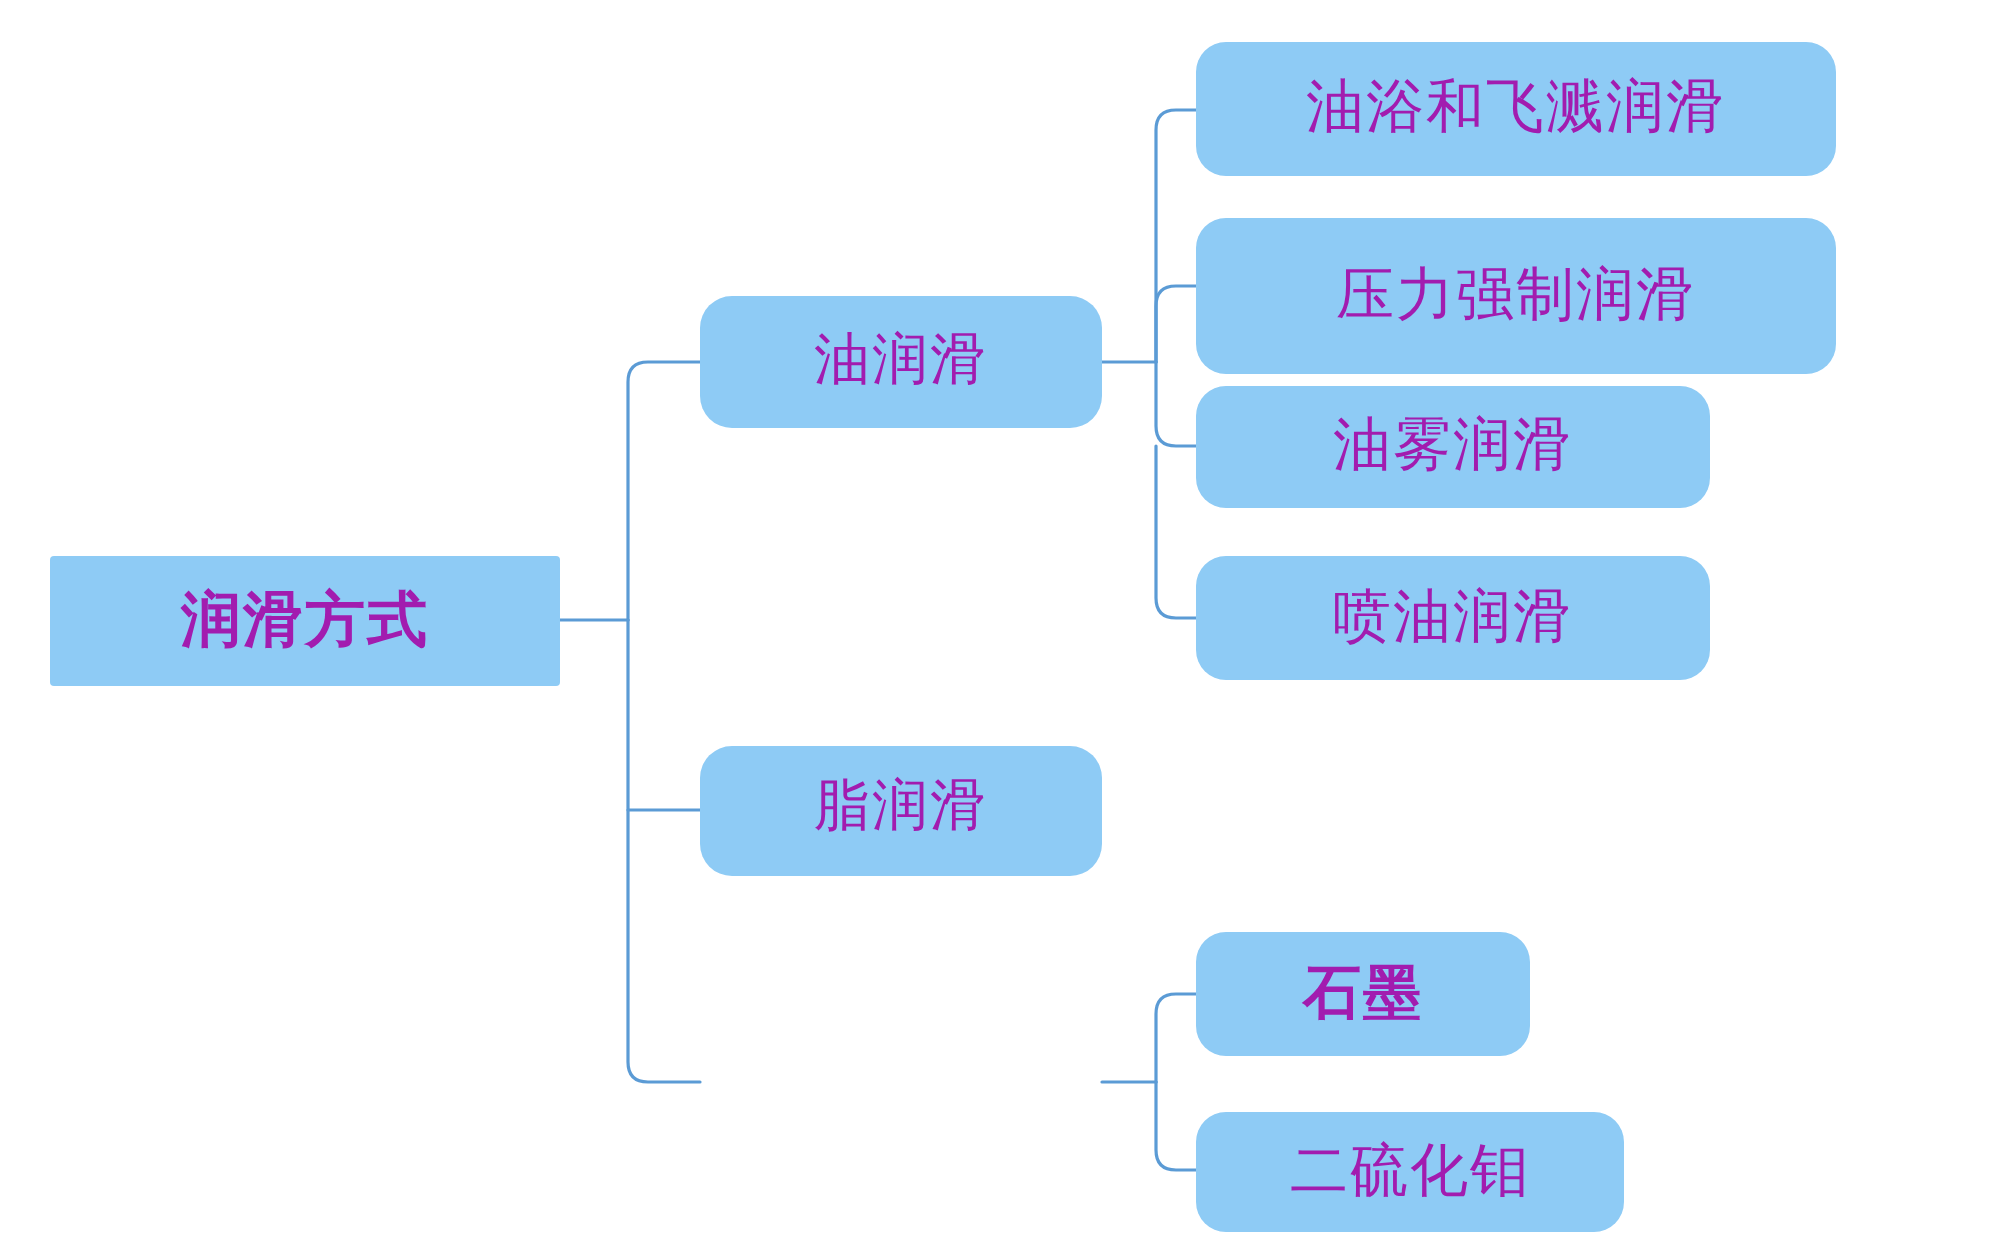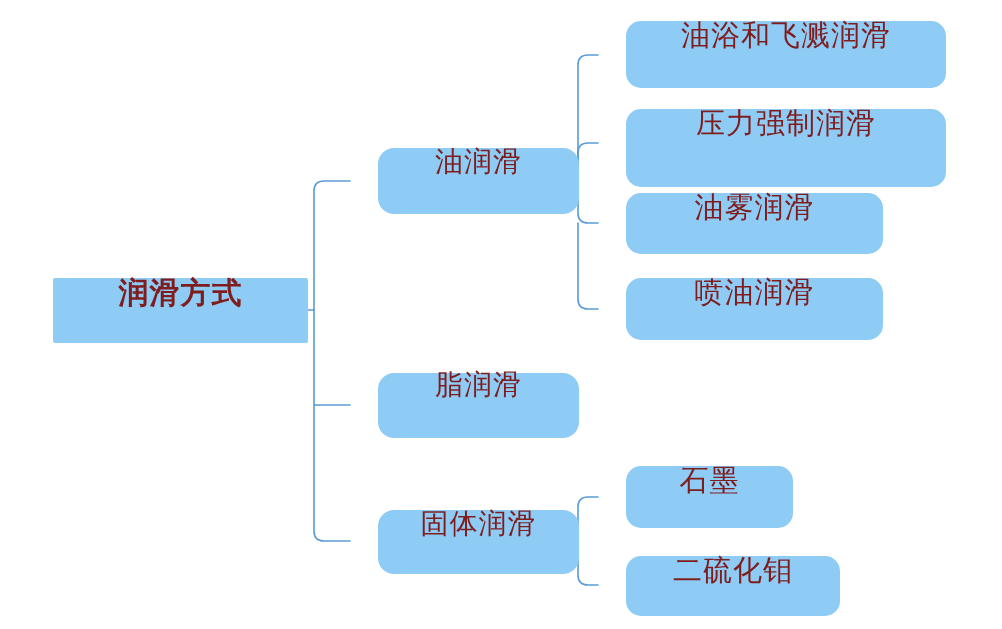--- a/index.html
+++ b/index.html
@@ -13,28 +13,27 @@
     height: 629px;
     background: #ffffff;
     overflow: hidden;
     font-family: "Liberation Sans", "DejaVu Sans", sans-serif;
   }
   .node {
     position: absolute;
     box-sizing: border-box;
     background: #8ecbf5;
     border-radius: 16px;
-    color: #7f1d1d;
+    color: #a21caf;
     display: flex;
-    align-items: flex-start;
+    align-items: center;
     justify-content: center;
     white-space: nowrap;
     letter-spacing: 1px;
     line-height: 1;
-    margin-left: 28px;
   }
   .node.root {
     font-size: 30px;
     font-weight: bold;
     border-radius: 2px;
   }
   .node.lvl2 {
     font-size: 28px;
     font-weight: normal;
     border-radius: 16px;
@@ -89,41 +88,38 @@
   </div>
 
   <div class="node lvl2" style="left:350px; top:148px; width:201px; height:66px;font-family:Liberation Serif, serif;">
     <span>油润滑</span>
   </div>
 
   <div class="node lvl2" style="left:350px; top:373px; width:201px; height:65px;font-family:Liberation Mono, monospace;">
     <span>脂润滑</span>
   </div>
 
-  <div class="node lvl2" style="left:350px; top:510px; width:201px; height:64px;">
-    <span>固体润滑</span>
-  </div>
 
   <div class="node lvl3" style="left:598px; top:21px; width:320px; height:67px;">
     <span>油浴和飞溅润滑</span>
   </div>
 
   <div class="node lvl3" style="left:598px; top:109px; width:320px; height:78px;">
     <span>压力强制润滑</span>
   </div>
 
   <div class="node lvl3" style="left:598px; top:193px; width:257px; height:61px;">
     <span>油雾润滑</span>
   </div>
 
   <div class="node lvl3" style="left:598px; top:278px; width:257px; height:62px;">
     <span>喷油润滑</span>
   </div>
 
-  <div class="node lvl3" style="left:598px; top:466px; width:167px; height:62px;">
+  <div class="node lvl3" style="left:598px; top:466px; width:167px; height:62px;font-weight:bold;">
     <span>石墨</span>
   </div>
 
   <div class="node lvl3" style="left:598px; top:556px; width:214px; height:60px;">
     <span>二硫化钼</span>
   </div>
 
 </div>
 
 </body></html>

